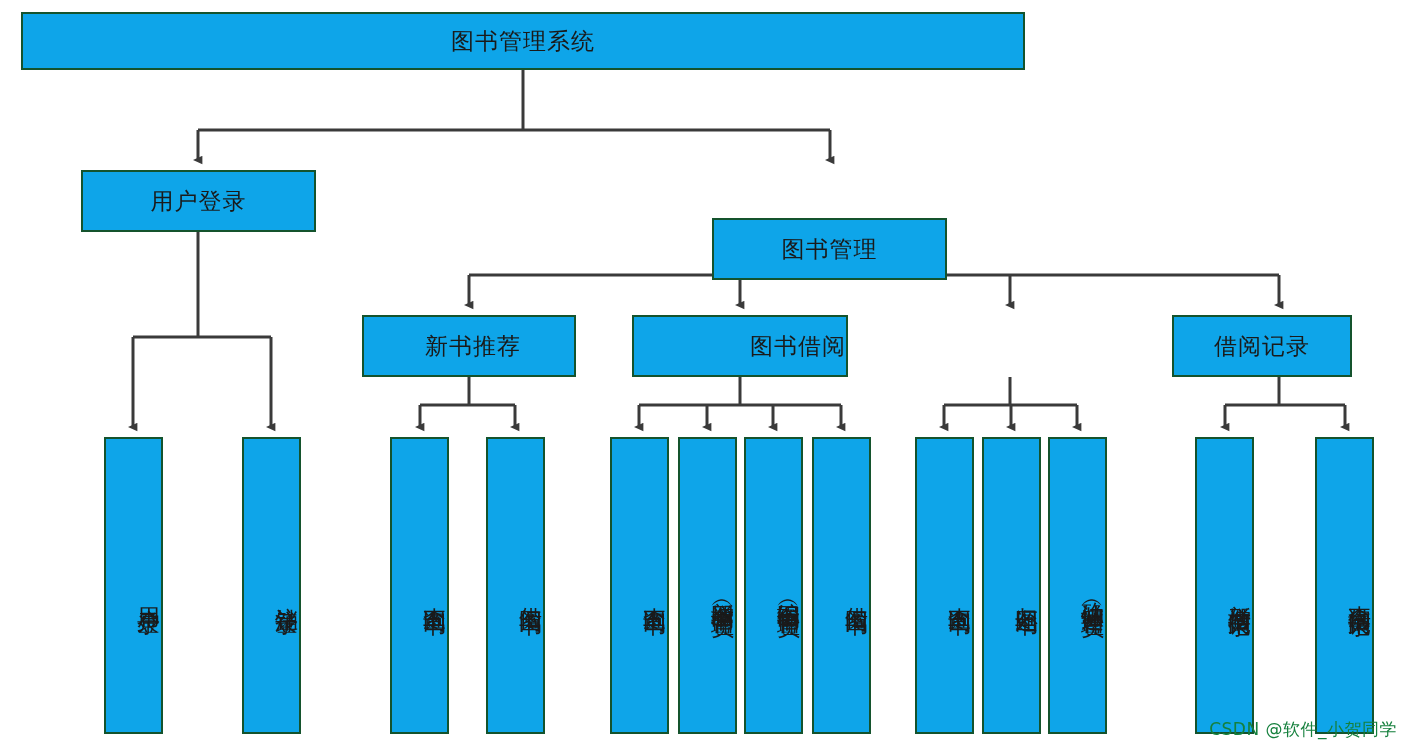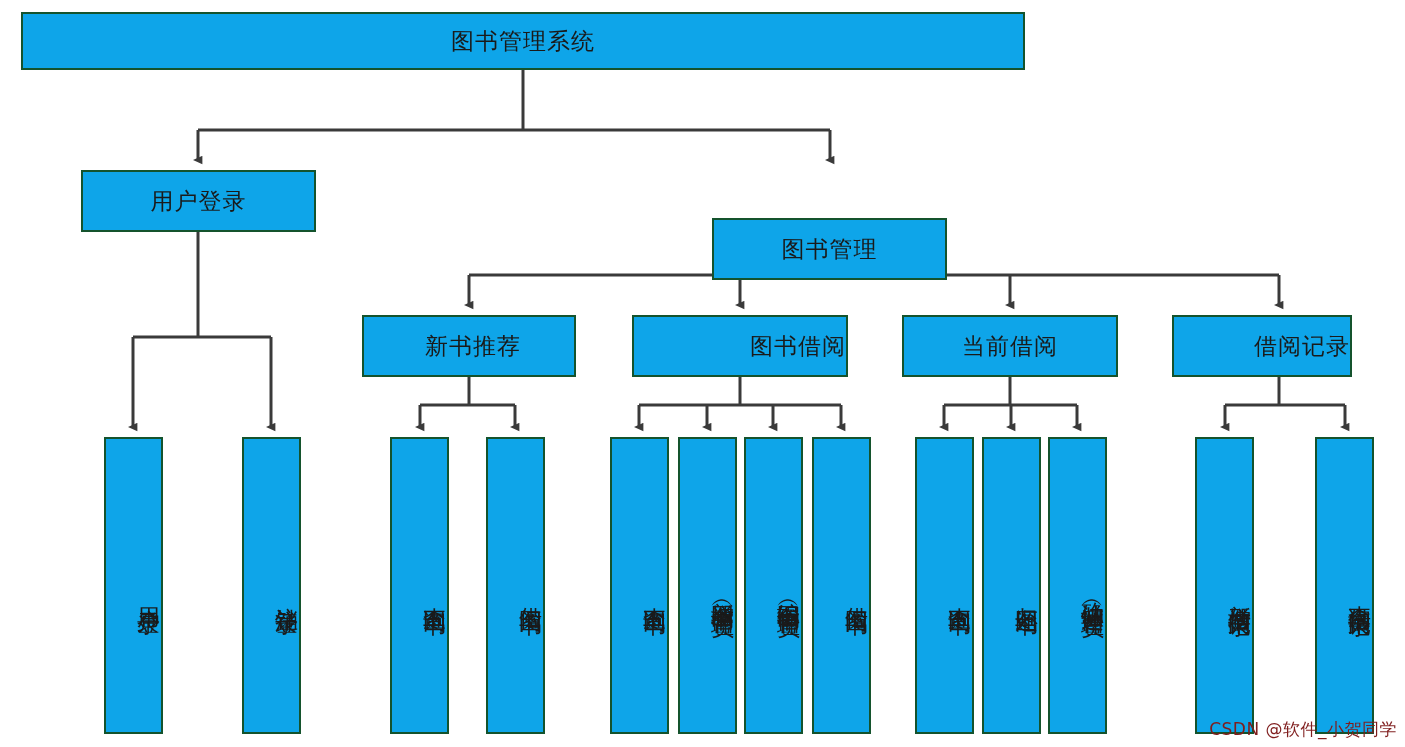--- a/index.html
+++ b/index.html
@@ -52,21 +52,21 @@
   .node.v .vtext {
     writing-mode: vertical-rl;
     text-orientation: upright;
     white-space: nowrap;
   }
   .watermark {
     position: absolute;
     right: 8px;
     bottom: 6px;
     font-size: 17px;
-    color: #7f1d1d;
+    color: #15803d;
     letter-spacing: 0.5px;
     white-space: nowrap;
   }
 </style>
 </head>
 <body>
 
 <div id="canvas">
 
   <svg id="wires" viewBox="0 0 1405 747">
@@ -132,24 +132,21 @@
   <div class="node h" style="left:712px; top:170px; width:235px; height:62px;margin-top:48px;">
     <span>图书管理</span>
   </div>
 
   <div class="node h" style="left:362px; top:315px; width:214px; height:62px;padding-left:8px;">
     <span>新书推荐</span>
   </div>
   <div class="node h" style="left:632px; top:315px; width:216px; height:62px;justify-content:flex-end;">
     <span>图书借阅</span>
   </div>
-  <div class="node h" style="left:902px; top:315px; width:216px; height:62px;">
-    <span>当前借阅</span>
-  </div>
-  <div class="node h" style="left:1172px; top:315px; width:180px; height:62px;justify-content:flex-end;">
+  <div class="node h" style="left:1172px; top:315px; width:180px; height:62px;">
     <span>借阅记录</span>
   </div>
 
   <div class="node v" style="left:104px; top:437px; width:59px; height:297px;">
     <span class="vtext">用户登录</span>
   </div>
   <div class="node v" style="left:242px; top:437px; width:59px; height:297px;">
     <span class="vtext">注销登录</span>
   </div>
 

